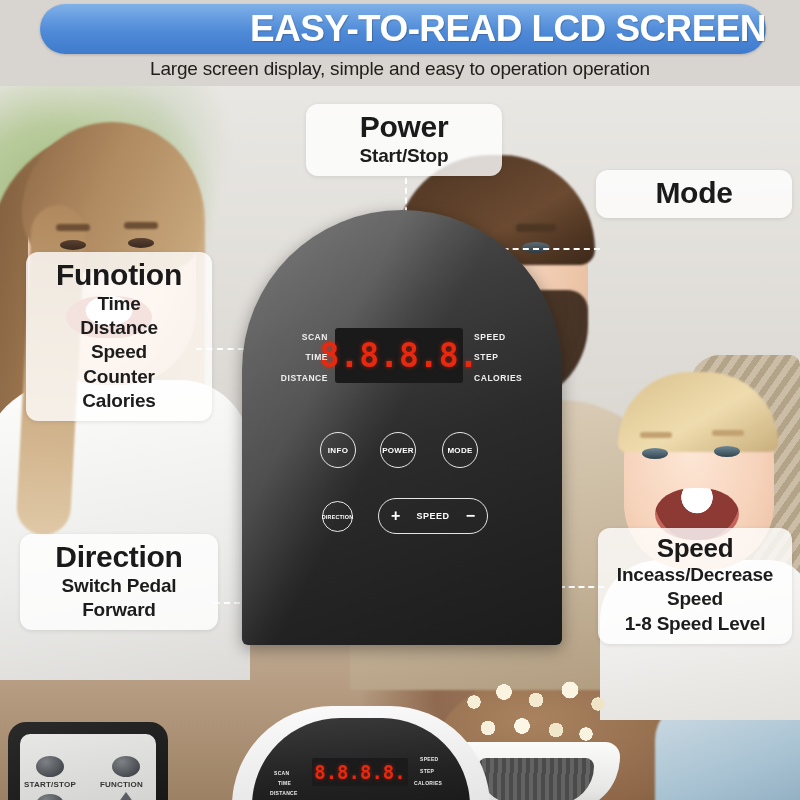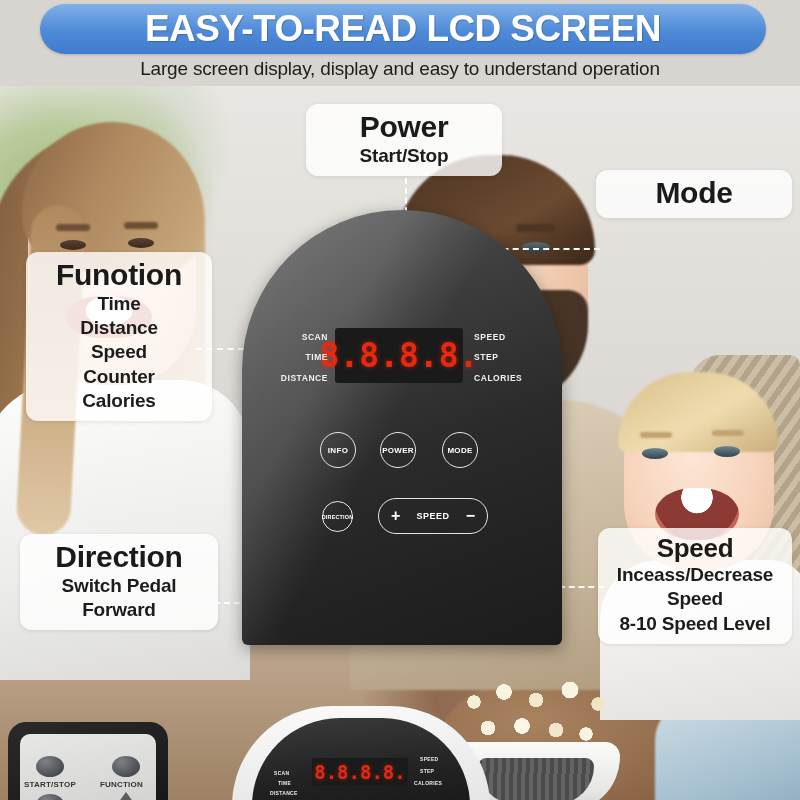--- a/index.html
+++ b/index.html
@@ -208,21 +208,21 @@
   .binset-lbl {
     position:absolute; font-size:5px; font-weight:bold; color:#e9e9e9;
     letter-spacing:.3px; white-space:nowrap;
   }
 
   
   .banner {
     position:absolute; left:40px; top:4px; width:726px; height:50px;
     background:linear-gradient(180deg,#7fb0e8 0%,#4f8ad8 55%,#3f7bcd 100%);
     border-radius:25px;
-    display:flex; align-items:center; justify-content:center;
+    display:flex; align-items:center; justify-content:flex-end;
     box-shadow:0 1px 3px rgba(0,0,0,.18);
   }
   .banner-text {
     color:#fff; font-size:37px; font-weight:bold; letter-spacing:-0.6px;
     text-shadow:1px 1px 1px rgba(0,0,0,.22);
     white-space:nowrap;
   }
   .subtitle {
     position:absolute; left:0; top:58px; width:800px;
     text-align:center; font-size:19px; color:#22201e; letter-spacing:-0.2px;
@@ -334,21 +334,21 @@
   <div class="b-mouth"></div>
 
   <div class="popcorn"></div>
   <div class="bowl-white"></div>
   <div class="bowl-dark"></div>
 </div>
 
 <div class="banner">
   <span class="banner-text">EASY-TO-READ LCD SCREEN</span>
 </div>
-<div class="subtitle">Large screen display, display and easy to understand operation</div>
+<div class="subtitle">Large screen display, simple and easy to operation operation</div>
 
 <div class="dash-v" style="left:405px; top:178px; height:152px;"></div>
 
 <div class="dash-v" style="left:472px; top:248px; height:84px;"></div>
 <div class="dash-h" style="left:472px; top:248px; width:128px;"></div>
 
 <div class="dash-h" style="left:196px; top:348px; width:90px;"></div>
 
 <div class="dash-v" style="left:338px; top:540px; height:62px;"></div>
 <div class="dash-h" style="left:214px; top:602px; width:126px;"></div>
@@ -405,21 +405,21 @@
 <div class="callout" style="left:20px; top:534px; width:198px;">
   <div class="co-title">Direction</div>
   <div class="co-line">Switch Pedal</div>
   <div class="co-line">Forward</div>
 </div>
 
 <div class="callout" style="left:598px; top:528px; width:194px;">
   <div class="co-title co-title-sm">Speed</div>
   <div class="co-line">Inceass/Decrease</div>
   <div class="co-line">Speed</div>
-  <div class="co-line">8-10 Speed Level</div>
+  <div class="co-line">1-8 Speed Level</div>
 </div>
 
 <div class="remote"></div>
 <div class="remote-face">
   <div class="rbtn" style="left:16px;  top:22px;"></div>
   <div class="rbtn" style="left:92px;  top:22px;"></div>
   <div class="rlabel" style="left:4px;  top:46px;">START/STOP</div>
   <div class="rlabel" style="left:80px; top:46px;">FUNCTION</div>
   <div class="rbtn" style="left:16px;  top:60px;"></div>
   <div class="rtri" style="left:90px;  top:58px;"></div>

